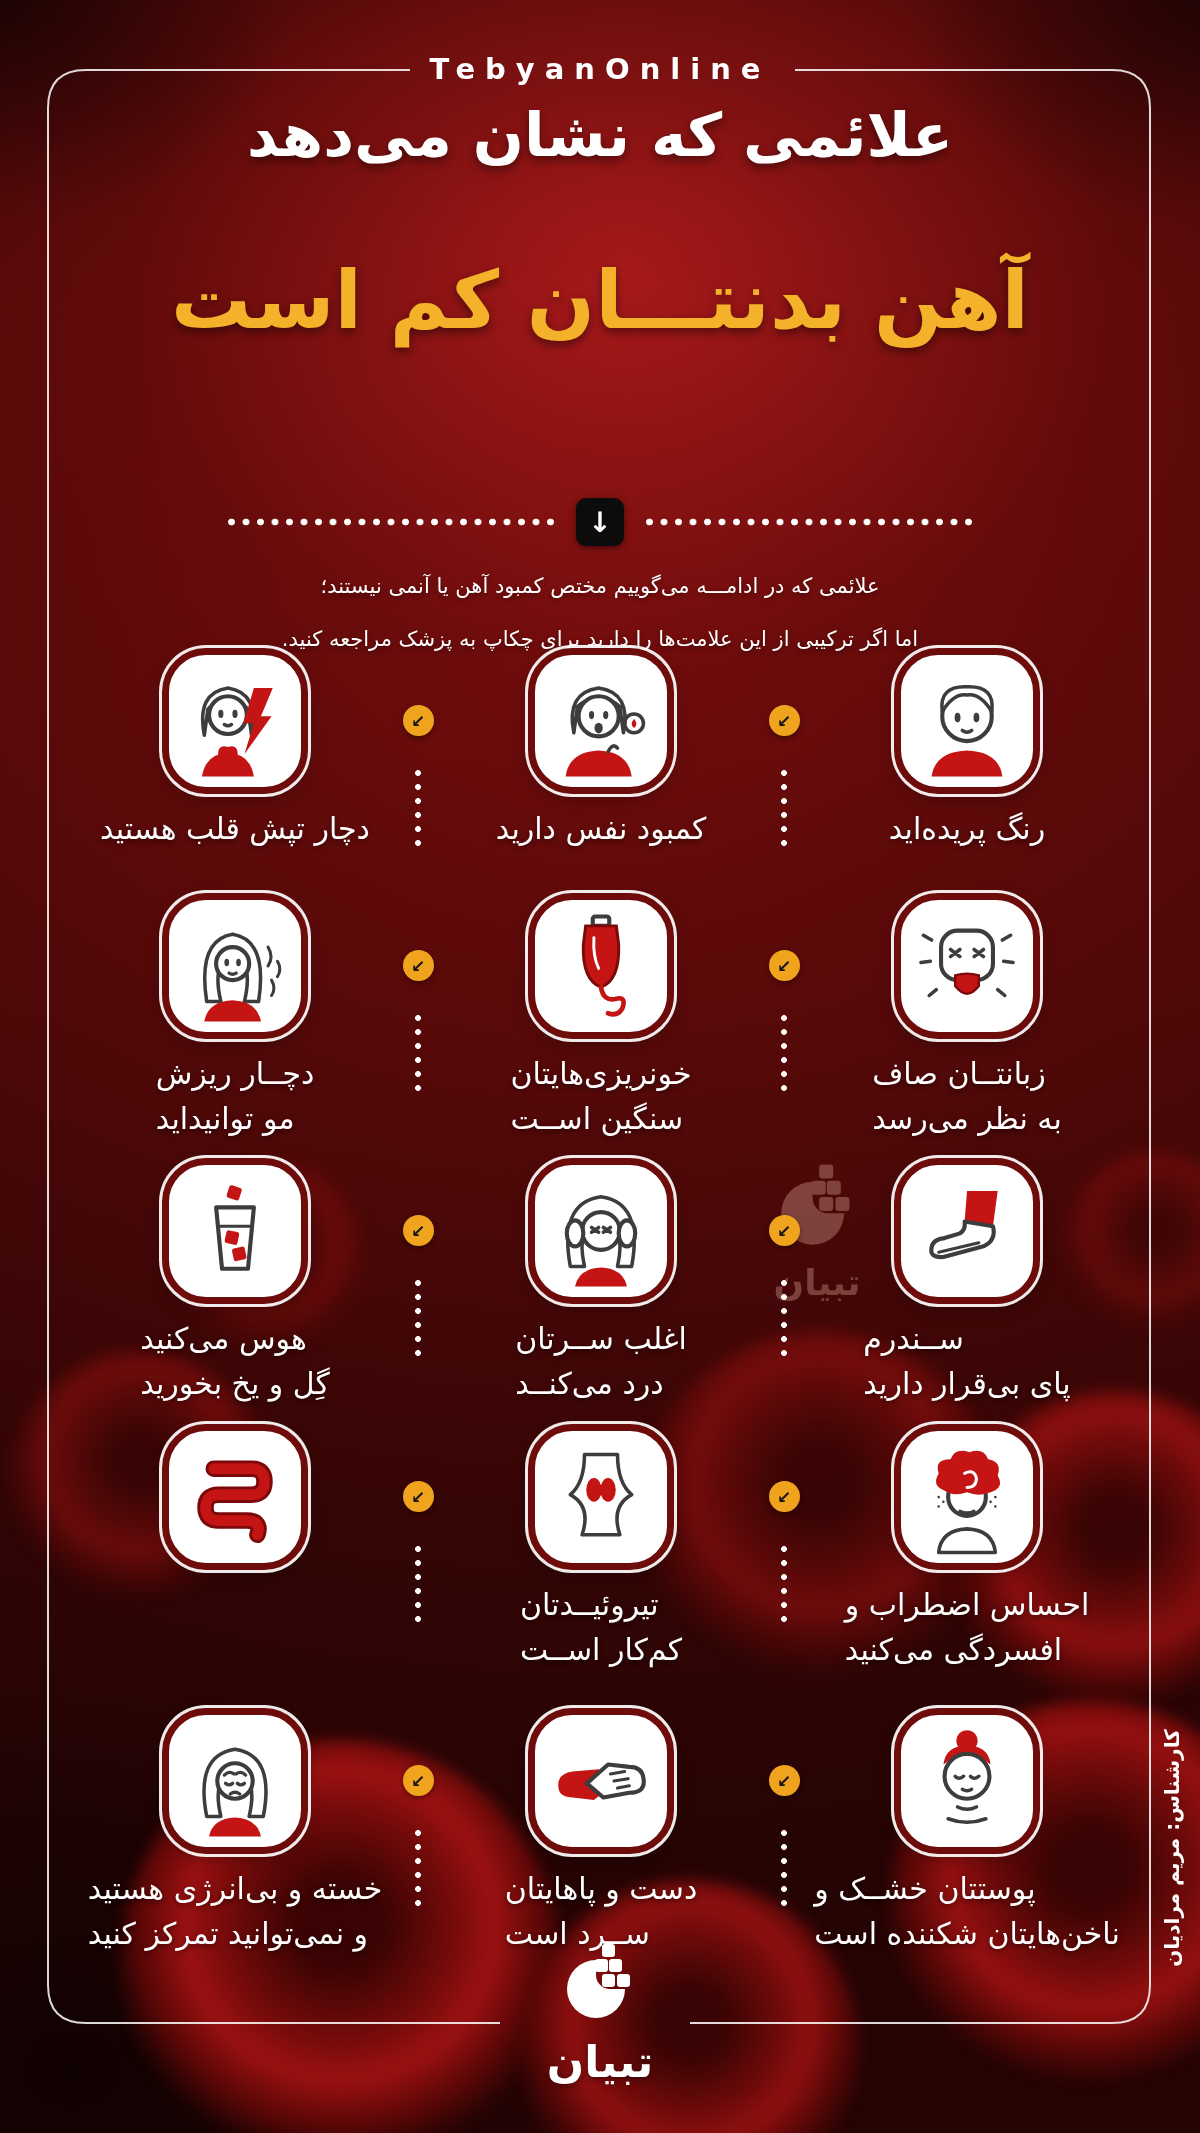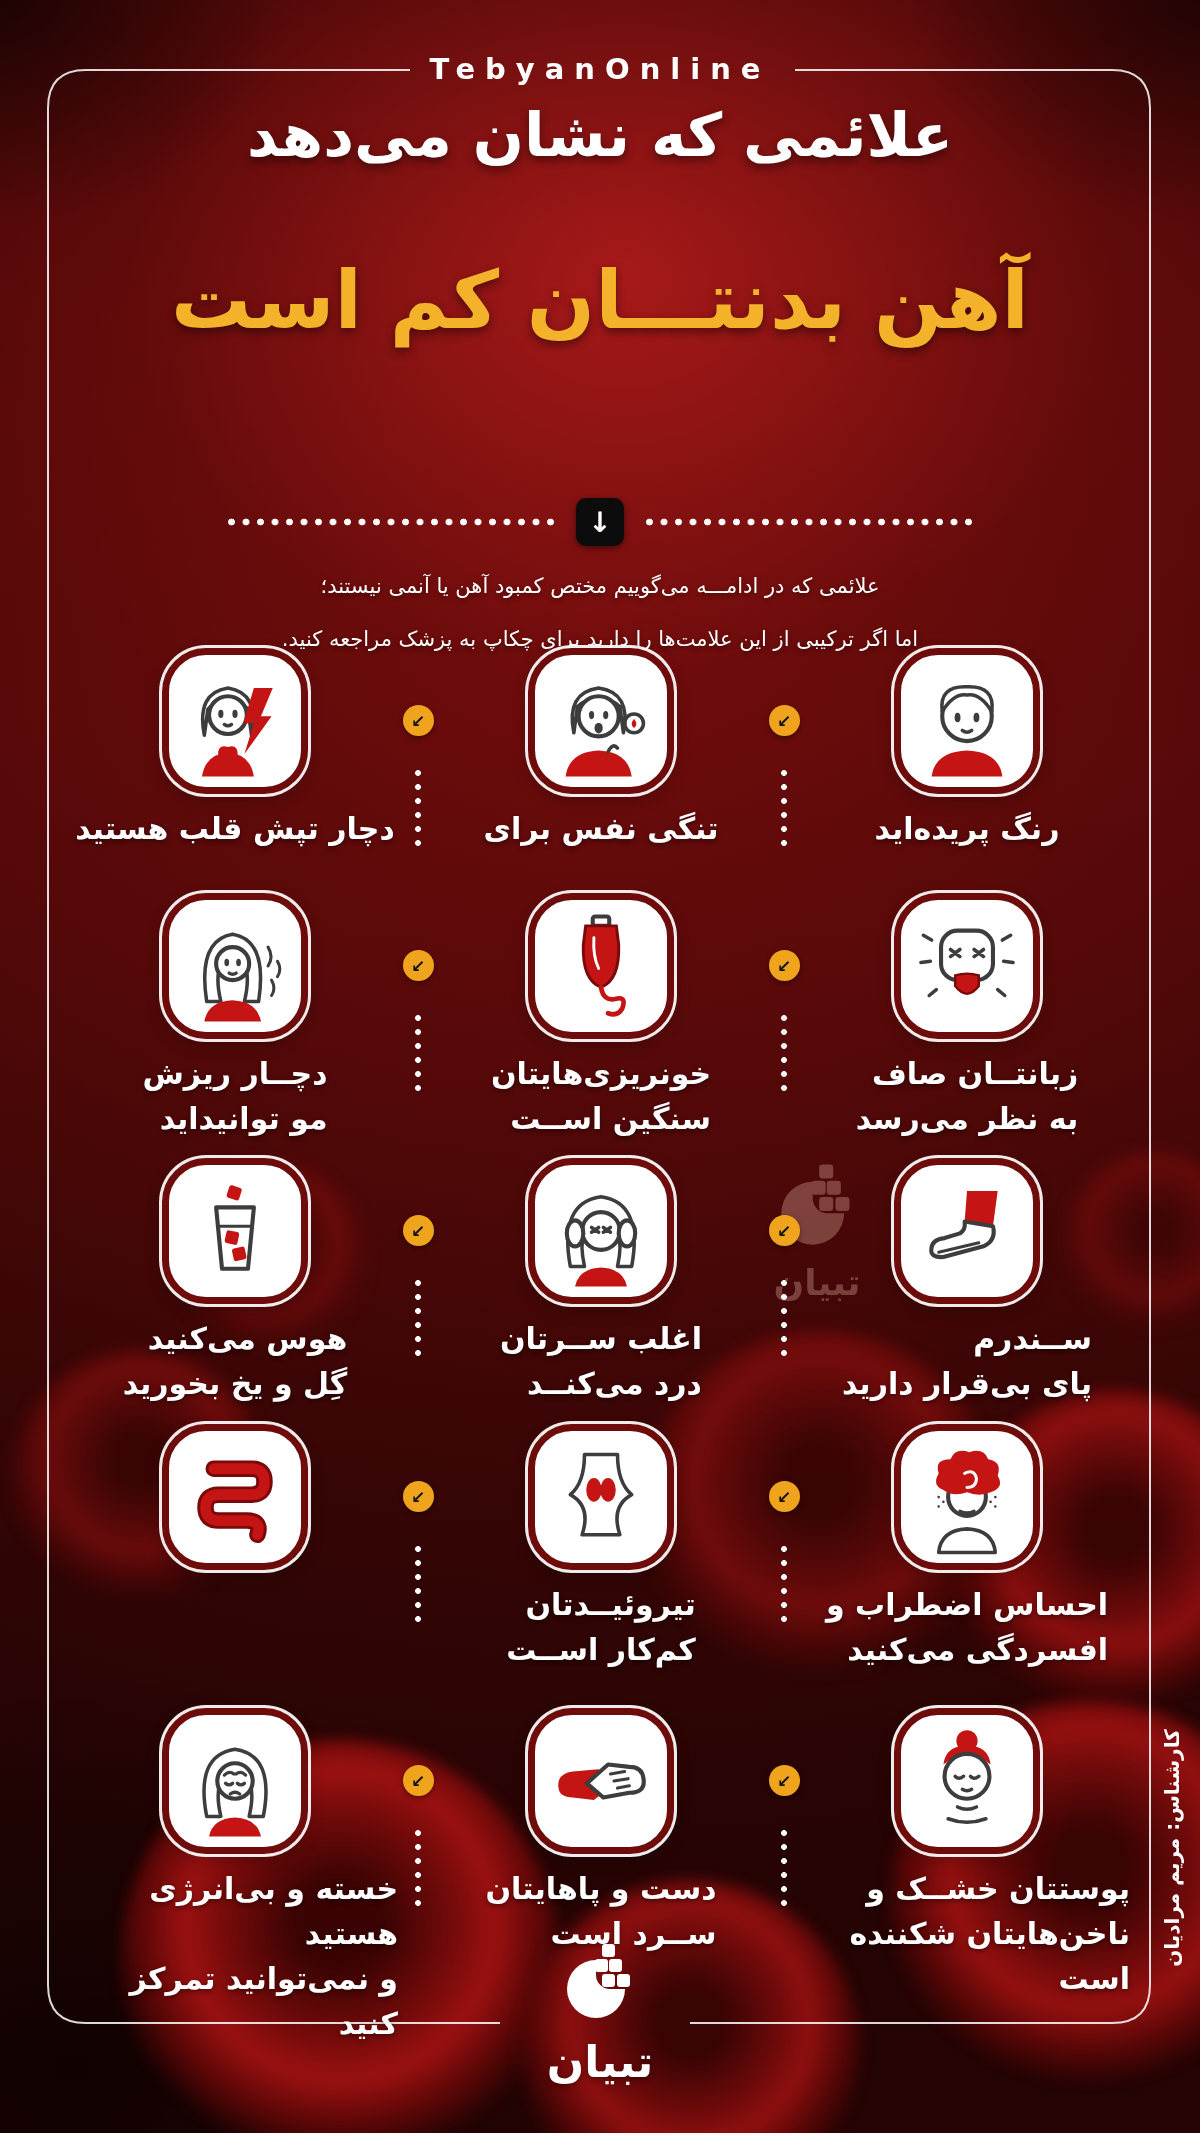--- a/index.html
+++ b/index.html
@@ -29,21 +29,21 @@
   .dl-box{width:48px;height:48px;background:#0c0c0c;border-radius:10px;display:flex;align-items:center;justify-content:center;
     color:#fff;font-size:28px;font-weight:bold;box-shadow:0 2px 6px rgba(0,0,0,.5);}
   .intro{position:absolute;top:560px;left:60px;right:60px;z-index:4;direction:rtl;text-align:center;
     color:#fff;font-size:21px;font-weight:normal;line-height:53px;text-shadow:0 2px 5px rgba(0,0,0,.4);}
   .row{position:absolute;left:72px;width:1058px;height:240px;z-index:4;display:flex;direction:rtl;align-items:flex-start;}
   .cell{width:326px;display:flex;flex-direction:column;align-items:center;}
   .badge{width:146px;height:146px;border-radius:44px;background:#fff;border:7px solid #6e0c0c;
     box-shadow:0 0 0 3px rgba(255,255,255,.92), 0 6px 16px rgba(0,0,0,.25);box-sizing:border-box;
     display:flex;align-items:center;justify-content:center;overflow:hidden;}
   .badge svg{width:118px;height:118px;}
-  .lbl{margin-top:12px;direction:rtl;text-align:right;color:#fff;font-size:30px;font-weight:bold;line-height:45px;
+  .lbl{margin-top:12px;direction:rtl;text-align:left;color:#fff;font-size:30px;font-weight:normal;line-height:45px;
     text-shadow:0 2px 5px rgba(0,0,0,.45);}
   .sep{flex:1;display:flex;flex-direction:column;align-items:center;}
   .sep-arrow{margin-top:57px;width:31px;height:31px;border-radius:50%;background:#f0a41d;color:#151515;
     display:flex;align-items:center;justify-content:center;font-size:17px;font-weight:bold;box-shadow:0 2px 5px rgba(0,0,0,.4);}
   .sep-dots{margin-top:30px;width:8px;height:82px;
     background:radial-gradient(circle,#fff 2.6px,transparent 3.2px);background-size:8px 14px;background-position:top center;background-repeat:repeat-y;}
   .watermark{position:absolute;left:742px;top:1158px;width:150px;z-index:2;opacity:.33;text-align:center;}
   .watermark .wm-txt{color:#e8b7a6;font-size:36px;font-weight:bold;margin-top:-4px;direction:rtl;}
   .footer-logo{position:absolute;left:0;right:0;top:1938px;z-index:4;text-align:center;}
   .footer-logo .ft-txt{color:#fff;font-size:44px;font-weight:bold;direction:rtl;margin-top:-2px;text-shadow:0 2px 6px rgba(0,0,0,.4);}
@@ -131,21 +131,21 @@
           <circle class="ico-fillw" cx="48" cy="46" r="17"></circle>
           <ellipse class="ico-dark" cx="42" cy="45" rx="2.2" ry="3.5"></ellipse>
           <ellipse class="ico-dark" cx="54" cy="45" rx="2.2" ry="3.5"></ellipse>
           <ellipse class="ico-dark" cx="48" cy="56" rx="3.5" ry="4.5"></ellipse>
           <circle class="ico-stroke" style="stroke-width:3" cx="78" cy="52" r="8"></circle>
           <path class="ico-red" d="M78 48 q4 5 0 8 q-4 -3 0 -8 Z"></path>
           <path class="ico-stroke" style="stroke-width:3" d="M56 76 Q60 68 64 73"></path>
         </svg>
       </div>
       <div class="lbl">
-        <div>تنگی نفس برای</div>
+        <div>کمبود نفس دارید</div>
         <div></div>
       </div>
     </div>
     <div class="sep">
       <div class="sep-arrow">↙</div>
       <div class="sep-dots"></div>
     </div>
     <div class="cell">
       <div class="badge">
         <svg viewBox="0 0 100 100">

